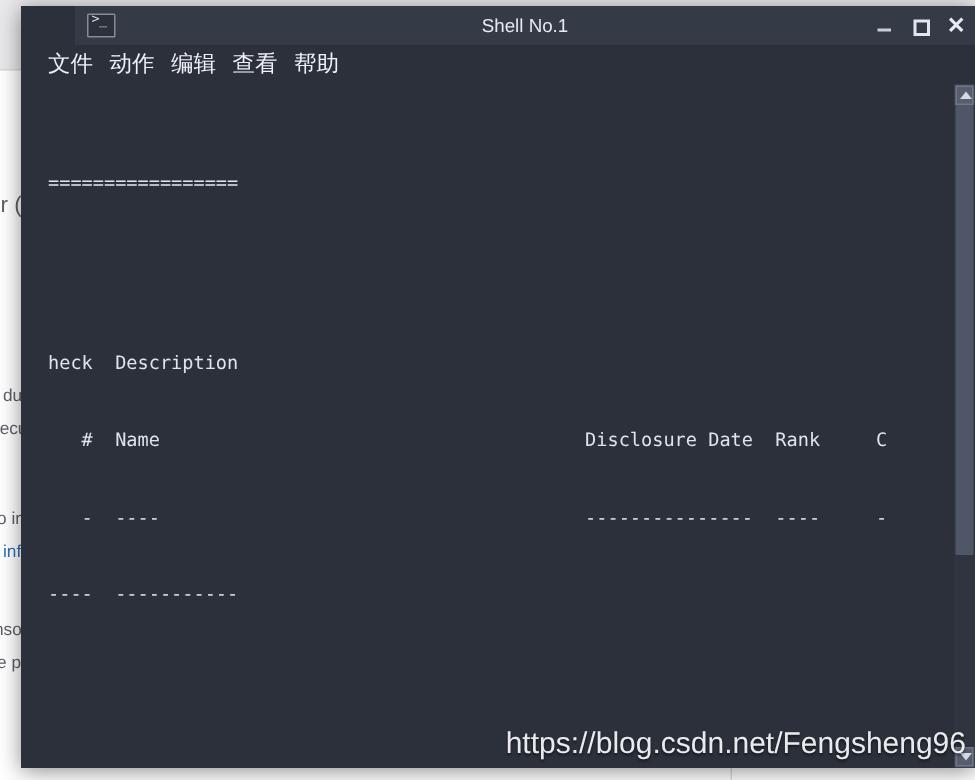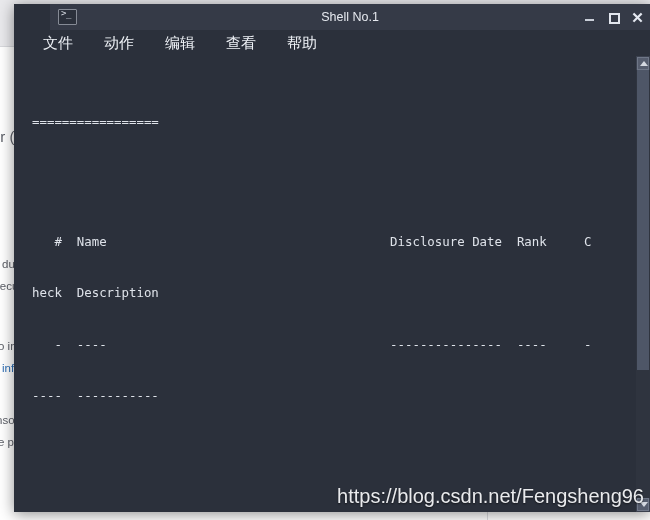--- a/index.html
+++ b/index.html
@@ -148,22 +148,21 @@
     line-height: 13px;
     text-align: center;
   }
 
   .menubar {
     height: 26px;
     background: #2b303b;
     display: flex;
     align-items: center;
     padding-left: 18px;
-    gap: 31px;
-    margin-left: 11px;
+    gap: 11px;
   }
   .menu-item {
     color: #eef1f6;
     font-family: "Liberation Sans", sans-serif;
     font-size: 15px;
     line-height: 18px;
     white-space: nowrap;
   }
 
   .term-body {
@@ -298,22 +297,22 @@
       <div class="menu-item">查看</div>
       <div class="menu-item">帮助</div>
     </div>
 
     <div class="term-body">
       <div class="term-text">
 
         <div class="t-line">=================</div>
         <div class="t-line">&nbsp;</div>
 
+        <div class="t-line">heck  Description</div>
         <div class="t-line">   #  Name                                      Disclosure Date  Rank     C</div>
-        <div class="t-line">heck  Description</div>
         <div class="t-line">   -  ----                                      ---------------  ----     -</div>
         <div class="t-line">----  -----------</div>
         <div class="t-line">&nbsp;</div>
 
         
         
         
 
         
         

